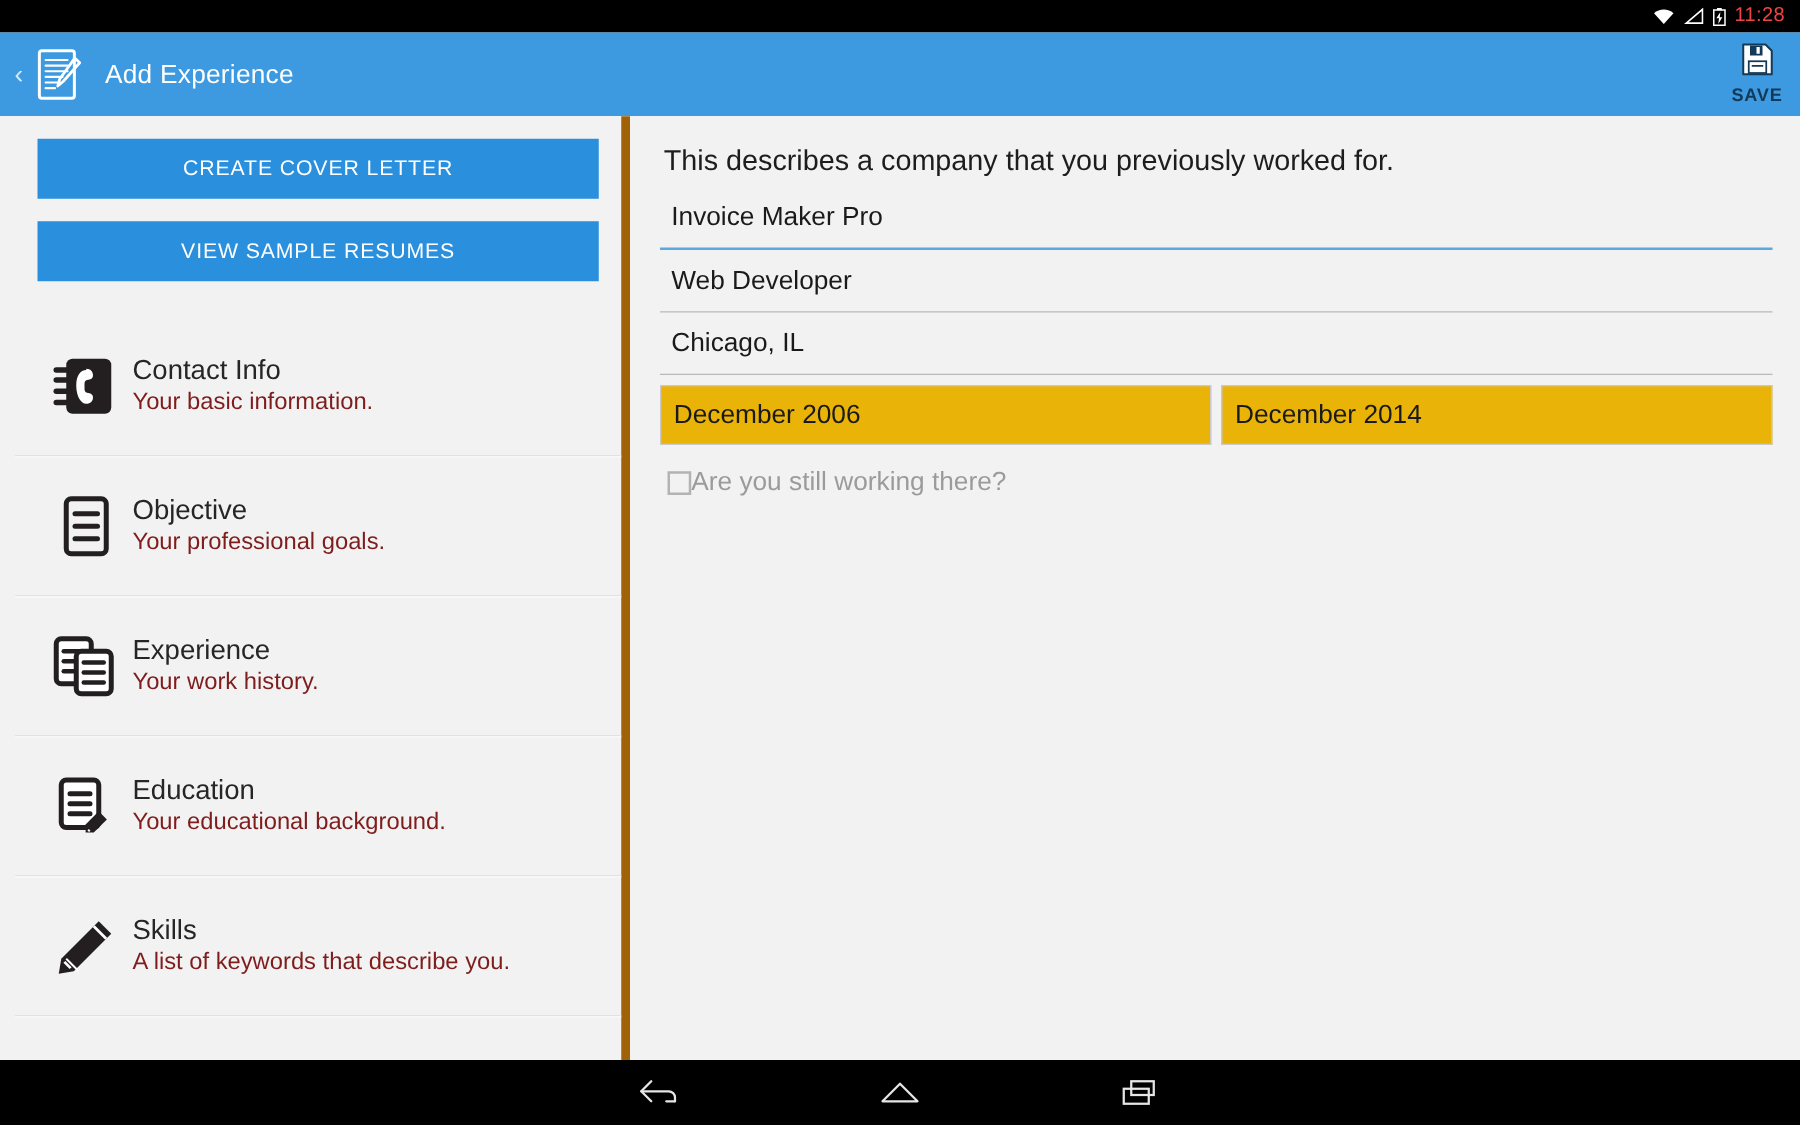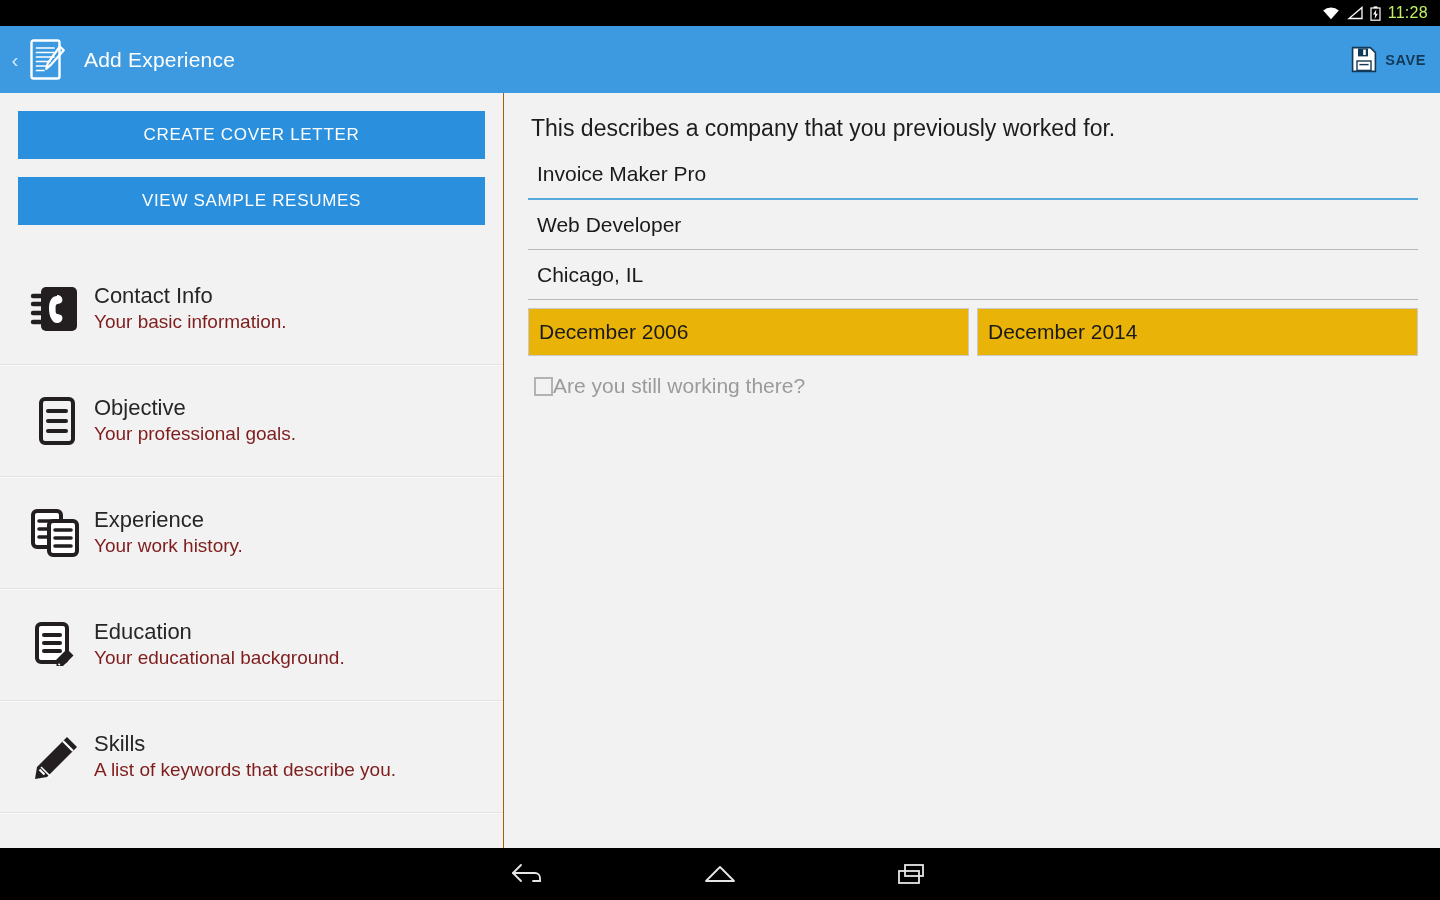--- a/index.html
+++ b/index.html
@@ -11,54 +11,55 @@
   }
   .screen { position: relative; width: 1440px; height: 900px; background: #f2f2f2; }
 
   
   .statusbar {
     position: absolute; top: 0; left: 0; width: 1440px; height: 26px;
     background: #000; color: #e8e8e8;
     display: flex; align-items: center; justify-content: flex-end;
     padding-right: 12px; gap: 7px;
   }
-  .statusbar .clock { font-size: 16px; color: #bef264; letter-spacing: .3px; }
+  .statusbar .clock { font-size: 16px; color: #ef4444; letter-spacing: .3px; }
   .sb-ico { display: block; }
 
   
   .actionbar {
     position: absolute; top: 26px; left: 0; width: 1440px; height: 67px;
     background: #3d9ae0;
     display: flex; align-items: center;
   }
   .ab-back {
     width: 22px; margin-left: 4px; color: #d4eaf8; font-size: 21px;
     text-align: center; line-height: 1;
   }
   .ab-appicon { width: 42px; height: 46px; margin-left: 0px; flex: 0 0 auto; }
   .ab-title {
     margin-left: 16px; color: #ffffff; font-size: 21px; font-weight: normal;
     letter-spacing: .2px;
   }
   .ab-save {
     margin-left: auto; margin-right: 14px;
-    display: flex; align-items: center; gap: 8px;
+    display: flex; align-items: center; gap: 8px; flex-direction: column;
   }
   .ab-save .lbl { color: #123a58; font-size: 14.5px; font-weight: bold; letter-spacing: .6px; }
 
   
   .content {
     position: absolute; top: 93px; left: 0; width: 1440px; height: 755px;
     display: flex; background: #f2f2f2;
   }
   .sidebar {
     width: 504px; height: 100%;
     background: #f2f2f2;
-    border-right: 1px solid #a16207;
+    border-right: 7px solid #a16207;
     position: relative;
+    padding-left: 12px;
   }
   .main {
     flex: 1; height: 100%;
     background: #f2f2f2;
     padding: 22px 22px 0 24px;
   }
 
   
   .sb-btn {
     display: block; margin: 18px 18px 0 18px; height: 48px;

